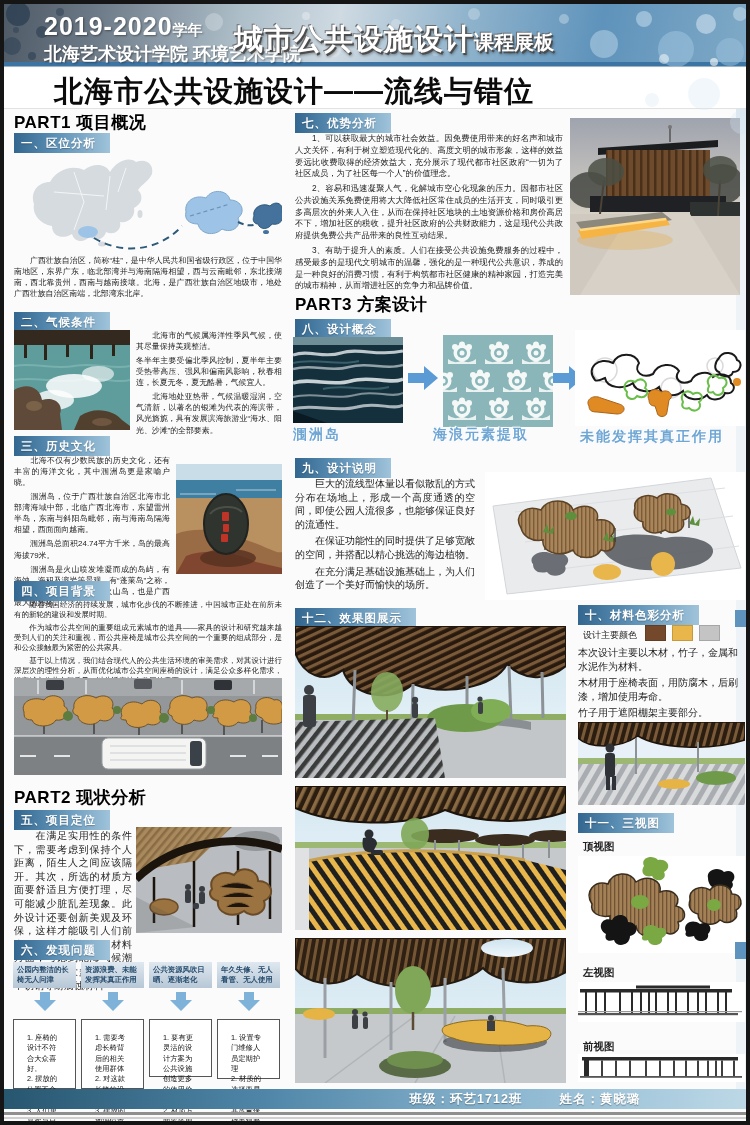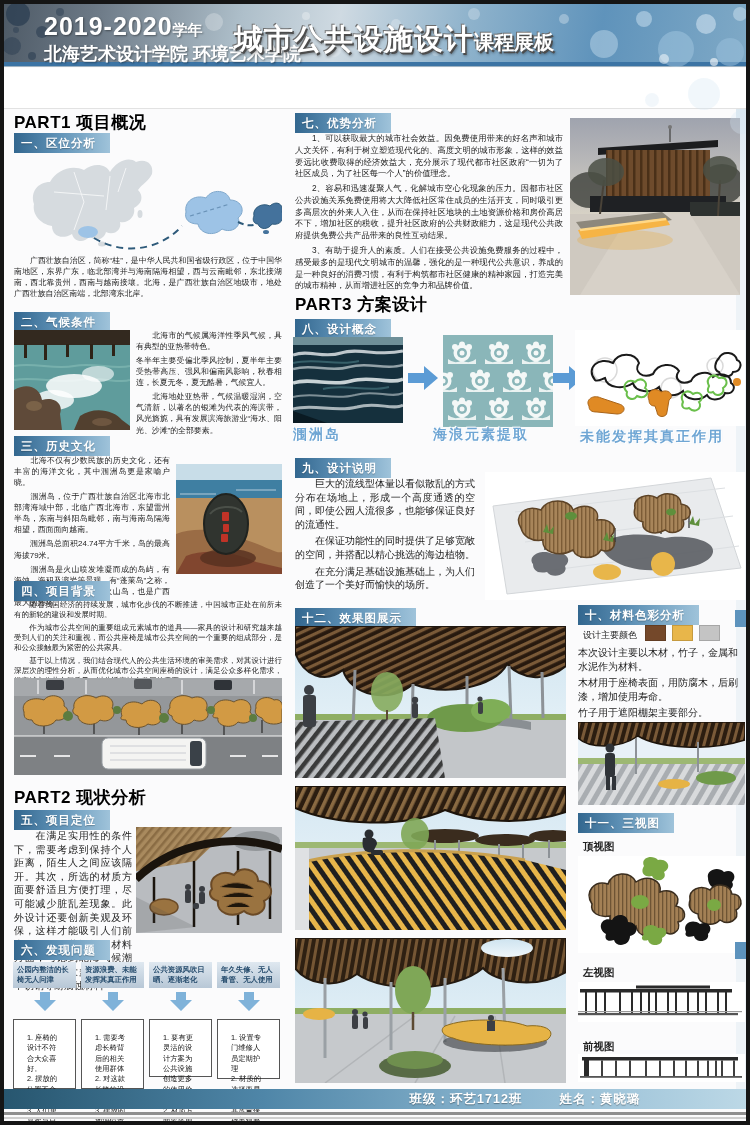--- a/index.html
+++ b/index.html
@@ -105,20 +105,21 @@
       </g>
   </svg>
 
   <div class="abs hdr-year" style="left:40px;top:8px">
     <span class="big">2019-2020</span><span class="small">学年</span>
   </div>
   <div class="abs hdr-school" style="left:40px;top:38px">北海艺术设计学院  环境艺术学院</div>
   <div class="abs hdr-course" style="left:230px;top:16px">
     <span class="big">城市公共设施设计</span><span class="small">课程展板</span>
   </div>
+  <div class="abs main-title" style="left:50px;top:68px">北海市公共设施设计——流线与错位</div>
 
   <div class="abs part-h" style="left:10px;top:107px">PART1  项目概况</div>
   <div class="abs secbar" style="left:10px;top:129px">一、区位分析</div>
 
   <div class="abs img" style="left:10px;top:148px;width:268px;height:100px">
     <svg viewBox="0 0 268 100">
       <path d="M20,52 C16,40 24,30 36,30 C42,18 58,12 70,18 C80,10 92,12 96,20 C102,10 114,4 122,10 C132,6 140,12 138,22 C134,30 128,32 124,38 C130,44 128,52 120,56 C122,64 114,72 106,70 C108,78 100,84 92,80 C90,88 80,90 76,84 C70,92 60,90 58,82 C48,88 38,84 38,74 C26,72 18,62 20,52 Z" fill="#d6dbdf"></path>
       <g stroke="#ffffff" stroke-width="1" opacity=".7" fill="none">
         <path d="M60,20 L70,50 L60,78"></path>
           <path d="M40,40 L90,44"></path>
@@ -160,21 +161,21 @@
           <rect x="76" y="14" width="3" height="15"></rect>
           <rect x="98" y="14" width="3" height="12"></rect>
         </g>
       <path d="M0,60 C14,52 26,58 28,70 C40,66 50,74 46,84 L48,100 L0,100 Z" fill="#5f4a39"></path>
       <path d="M66,86 C80,76 100,80 108,90 L116,96 V100 H60 Z" fill="#52402f"></path>
       <ellipse cx="20" cy="76" rx="8" ry="5" fill="#7a6248"></ellipse>
         <ellipse cx="88" cy="92" rx="10" ry="4" fill="#6e5640"></ellipse>
     </svg>
   </div>
   <div class="abs body-text t79" style="left:132px;top:326px;width:146px">
-    <p>　　北海市的气候属海洋性季风气候，具有典型的亚热带特色。</p>
+    <p>　　北海市的气候属海洋性季风气候，使其尽量保持美观整洁。</p>
     <p>冬半年主要受偏北季风控制，夏半年主要受热带高压、强风和偏南风影响，秋春相连，长夏无冬，夏无酷暑，气候宜人。</p>
     <p>　　北海地处亚热带，气候温暖湿润，空气清新，以著名的银滩为代表的海滨带，风光旖旎，具有发展滨海旅游业“海水、阳光、沙滩”的全部要素。</p>
   </div>
 
   <div class="abs secbar" style="left:10px;top:432px">三、历史文化</div>
   <div class="abs body-text t79" style="left:10px;top:451px;width:156px">
     <p>　　北海不仅有少数民族的历史文化，还有丰富的海洋文化，其中涠洲岛更是家喻户晓。</p>
     <p>　　涠洲岛，位于广西壮族自治区北海市北部湾海域中部，北临广西北海市，东望雷州半岛，东南与斜阳岛毗邻，南与海南岛隔海相望，西面面向越南。</p>
     <p>　　涠洲岛总面积24.74平方千米，岛的最高海拔79米。</p>
     <p>　　涠洲岛是火山喷发堆凝而成的岛屿，有海蚀、海积及溶岩等景观，有“蓬莱岛”之称，是中国地质年龄最年轻的火山岛，也是广西最大的海岛。</p>

